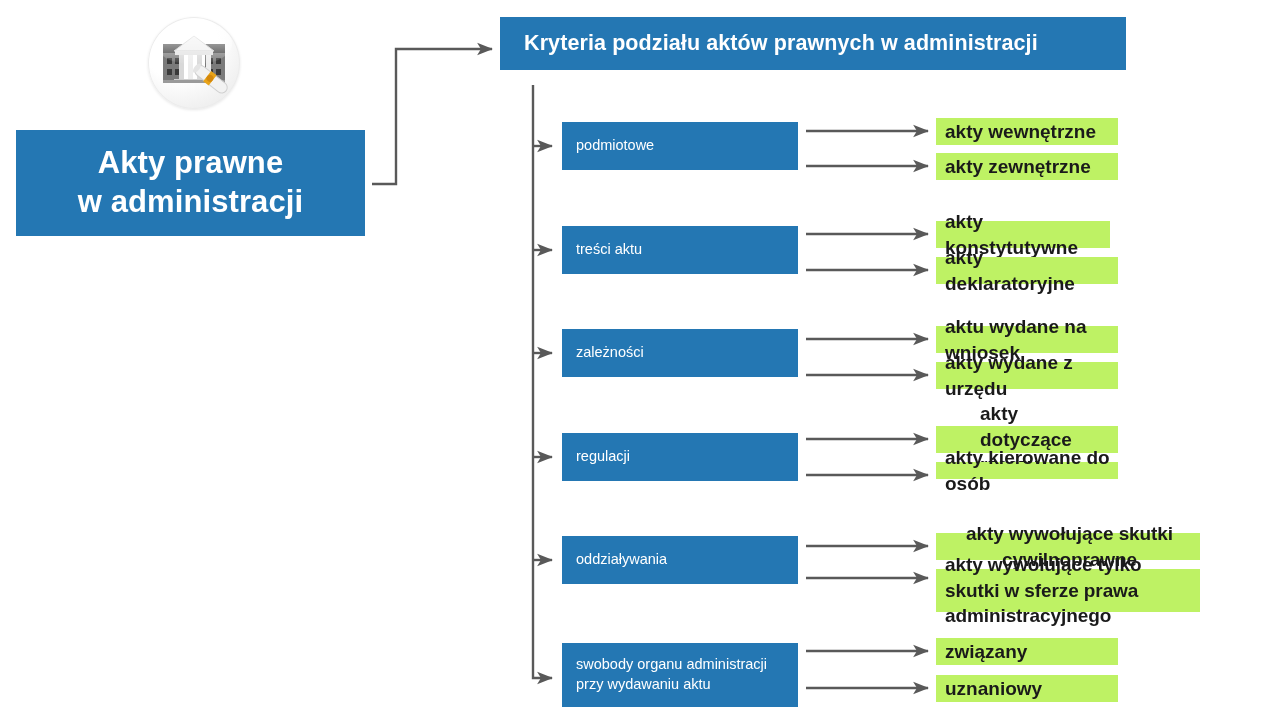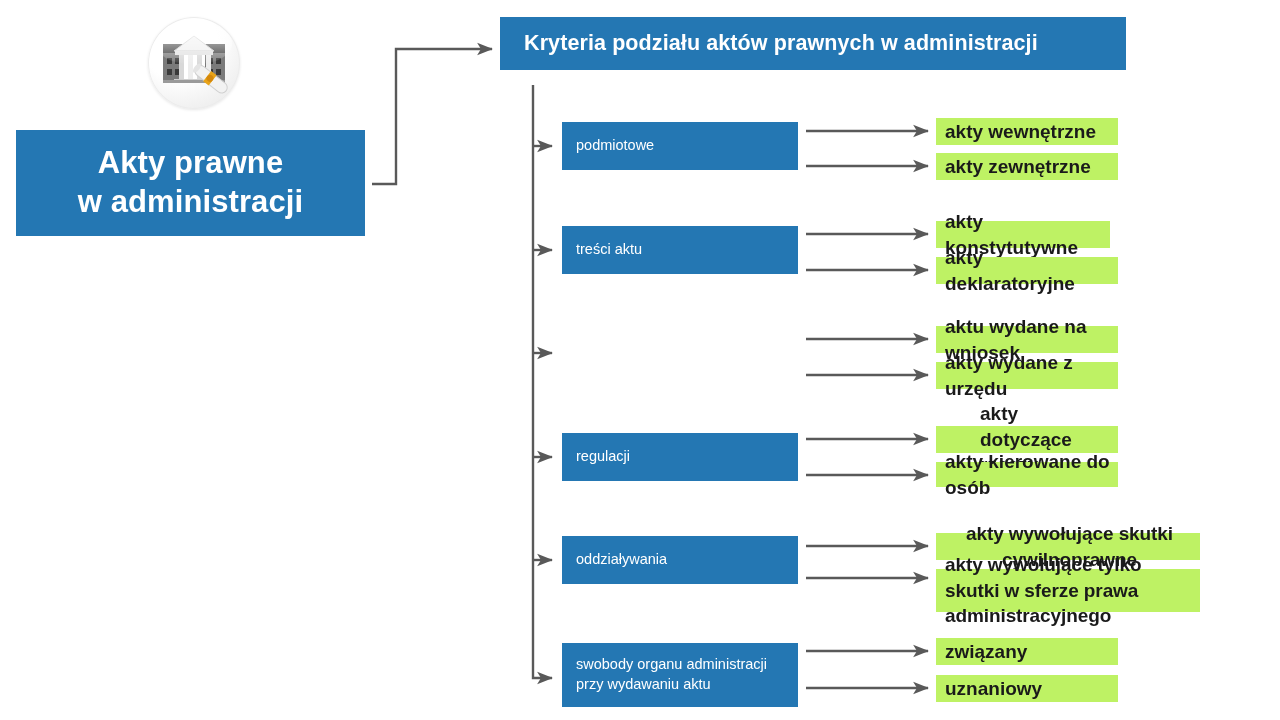--- a/index.html
+++ b/index.html
@@ -219,20 +219,23 @@
   </div>
 
   <div class="cat-box" style="top:122px; height:48px;">
     <span>podmiotowe</span>
   </div>
 
   <div class="cat-box" style="top:226px; height:48px;">
     <span>treści aktu</span>
   </div>
 
+  <div class="cat-box" style="top:329px; height:48px;">
+    <span>zależności</span>
+  </div>
 
   <div class="cat-box" style="top:433px; height:48px;">
     <span>regulacji</span>
   </div>
 
   <div class="cat-box" style="top:536px; height:48px;">
     <span>oddziaływania</span>
   </div>
 
   <div class="cat-box" style="top:643px; height:64px;">
@@ -259,21 +262,21 @@
   <div class="leaf-box" style="top:326px; height:27px; width:182px;">
     <span>aktu wydane na wniosek</span>
   </div>
   <div class="leaf-box" style="top:362px; height:27px; width:182px;">
     <span>akty wydane z urzędu</span>
   </div>
 
   <div class="leaf-box" style="top:426px; height:27px; width:182px;padding-left:44px;">
     <span>akty dotyczące rzeczy</span>
   </div>
-  <div class="leaf-box" style="top:462px; height:25px; width:182px;">
+  <div class="leaf-box" style="top:462px; height:17px; width:182px;">
     <span>akty kierowane do osób</span>
   </div>
 
   <div class="leaf-box" style="top:533px; height:27px; width:264px;text-align:center;">
     <span class="tight">akty wywołujące skutki cywilnoprawne</span>
   </div>
   <div class="leaf-box" style="top:569px; height:43px; width:264px;">
     <span class="tight">akty wywołujące tylko skutki w sferze prawa administracyjnego</span>
   </div>
 

